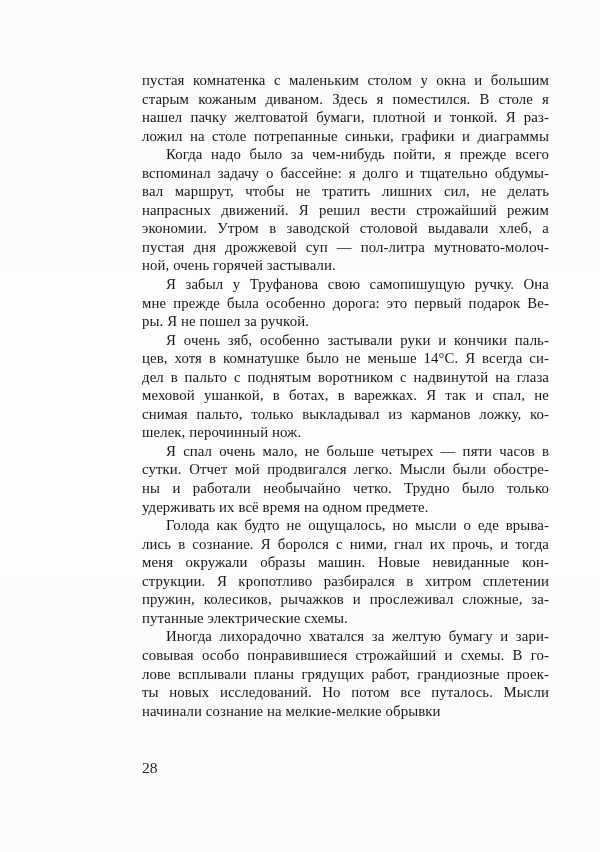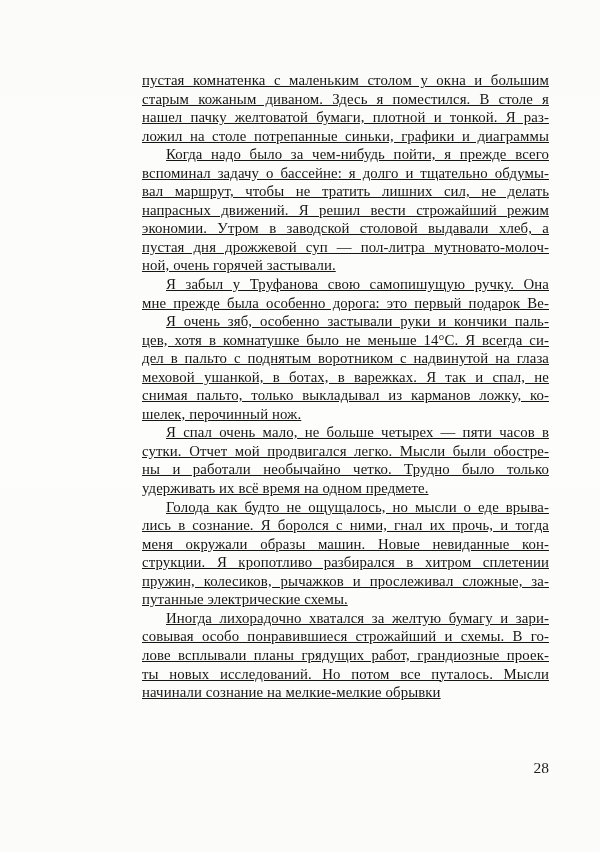--- a/index.html
+++ b/index.html
@@ -27,42 +27,41 @@
     top: 71px;
     width: 407px;
     font-size: 14.8px;
     line-height: 18.55px;
     color: #161616;
     letter-spacing: 0.1px;
   }
   .para {
     margin: 0;
     padding: 0;
-    text-decoration: underline;
   }
   .line {
     display: block;
     text-align: justify;
     text-align-last: justify;
     white-space: normal;
     overflow: hidden;
     height: 18.55px;
   }
   .line.last {
     text-align-last: left;
   }
   .para.indent .line:first-child {
     text-indent: 24px;
   }
   .page-number {
     position: absolute;
     left: 142px;
     top: 759px;
     width: 407px;
-    text-align: right;
+    text-align: left;
     font-size: 15.5px;
     color: #1d1d1d;
   }
 </style>
 </head>
 <body>
 
 <div class="scan-page">
   <div class="text-block" id="text-block">
       <div class="para">
@@ -76,20 +75,21 @@
         <div class="line">вспоминал задачу о бассейне: я долго и тщательно обдумы-</div>
         <div class="line">вал маршрут, чтобы не тратить лишних сил, не делать</div>
         <div class="line">напрасных движений. Я решил вести строжайший режим</div>
         <div class="line">экономии. Утром в заводской столовой выдавали хлеб, а</div>
         <div class="line">пустая дня дрожжевой суп — пол-литра мутновато-молоч-</div>
         <div class="line last">ной, очень горячей застывали.</div>
       </div>
       <div class="para indent">
         <div class="line">Я забыл у Труфанова свою самопишущую ручку. Она</div>
         <div class="line">мне прежде была особенно дорога: это первый подарок Ве-</div>
+        <div class="line last">ры. Я не пошел за ручкой.</div>
       </div>
       <div class="para indent">
         <div class="line">Я очень зяб, особенно застывали руки и кончики паль-</div>
         <div class="line">цев, хотя в комнатушке было не меньше 14°С. Я всегда си-</div>
         <div class="line">дел в пальто с поднятым воротником с надвинутой на глаза</div>
         <div class="line">меховой ушанкой, в ботах, в варежках. Я так и спал, не</div>
         <div class="line">снимая пальто, только выкладывал из карманов ложку, ко-</div>
         <div class="line last">шелек, перочинный нож.</div>
       </div>
       <div class="para indent">

